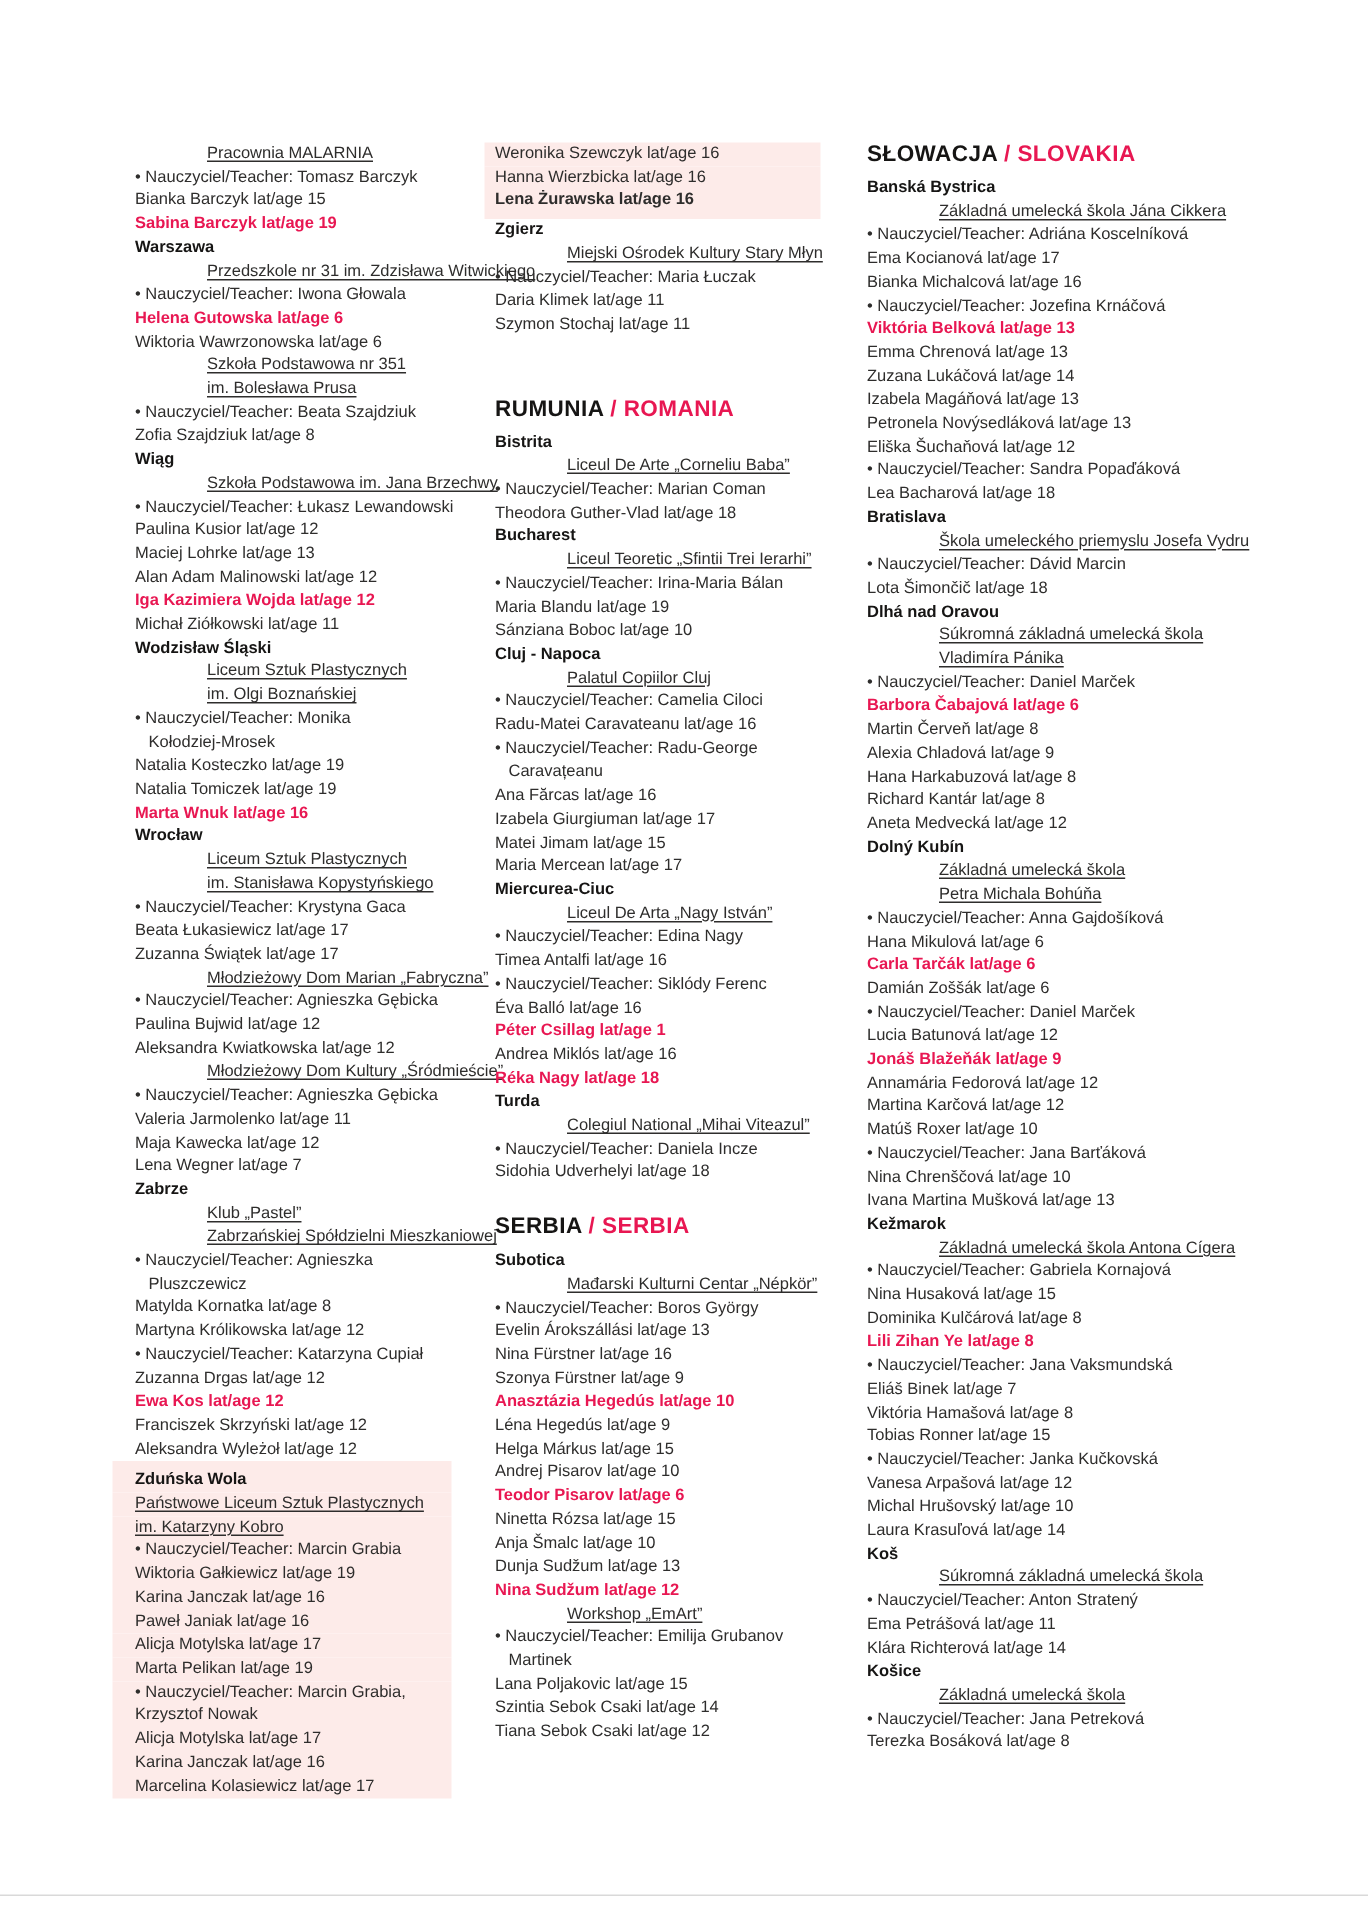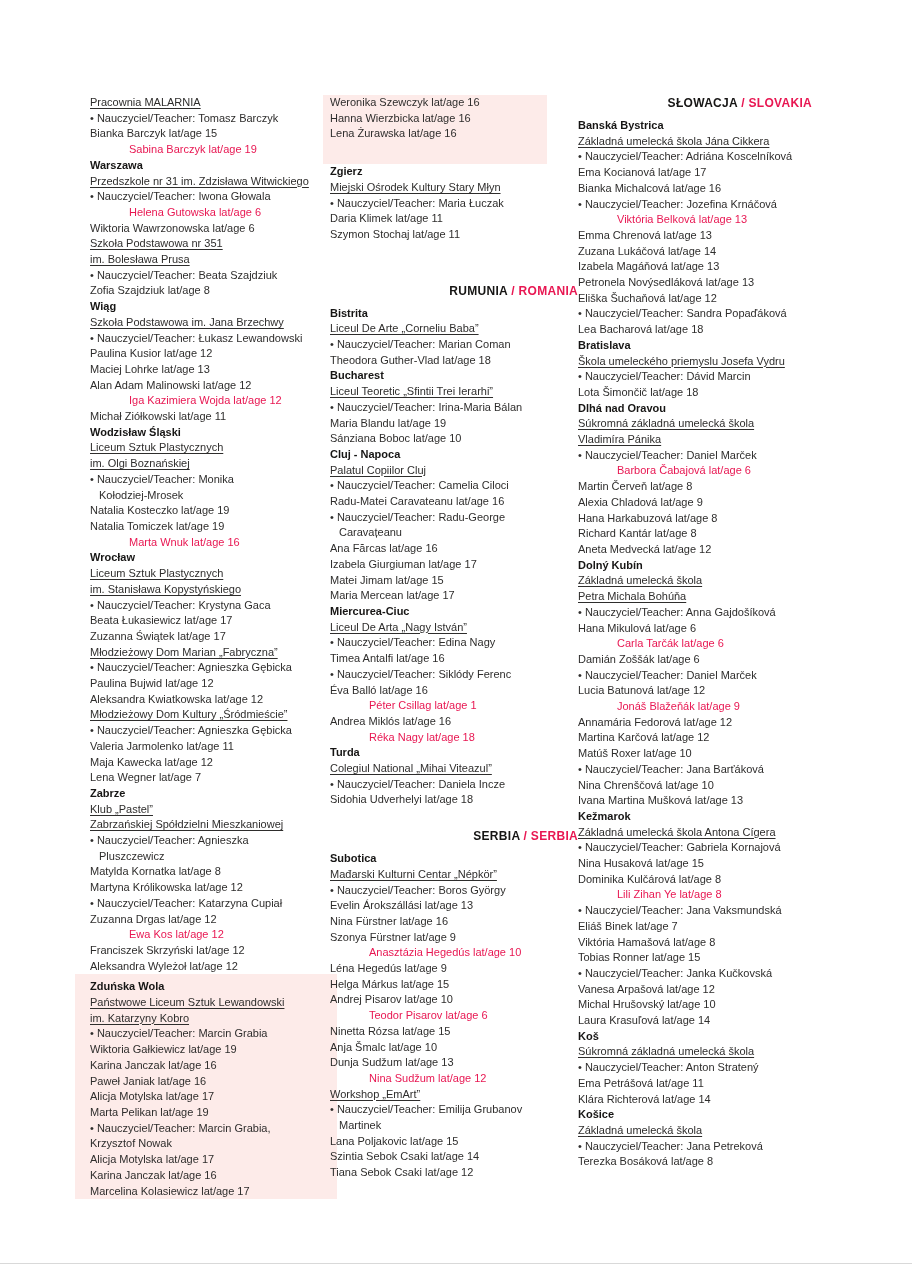--- a/index.html
+++ b/index.html
@@ -10,36 +10,36 @@
     width:912px; height:1280px; position:relative; overflow:hidden;
     font-family:"Liberation Sans","DejaVu Sans",sans-serif;
     color:var(--text);
   }
   .columns { display:flex; align-items:flex-start; padding:95px 0 0 90px; }
   .col { flex:none; }
   .col-1 { width:240px; }
   .col-2 { width:248px; }
   .col-3 { width:234px; }
   .line { font-size:11px; line-height:15.7px; white-space:nowrap; }
-  .line.school { text-decoration:underline; text-underline-offset:1.5px; }
+  .line.school { text-decoration:underline; text-underline-offset:1.5px;margin-left:48px; }
   .line.city { font-weight:700; color:var(--heading); }
-  .line.award { font-weight:400; color:var(--accent);margin-left:39px; }
+  .line.award { font-weight:700; color:var(--accent); }
   .line.cont { padding-left:9px; }
   .line.header {
-    font-size:12px; line-height:16px; font-weight:700;
-    color:var(--heading); letter-spacing:.3px; margin-bottom:7px;text-align:right;
+    font-size:15px; line-height:16px; font-weight:700;
+    color:var(--heading); letter-spacing:.3px; margin-bottom:7px;
   }
   .header .h-en, .header .h-sep { color:var(--accent); }
   .hl { background:var(--highlight); }
-  .col-1 .hl { margin-left:-15px; padding-left:15px; width:262px; }
+  .col-1 .hl { margin-left:-15px; padding-left:15px; width:226px; }
   .col-1 .hl-start { padding-top:5px; }
   .col-1 .hl-end { padding-bottom:0; }
   .col-2 .hl { margin-left:-7px; padding-left:7px; width:224px; }
   .col-2 .hl-start { margin-top:-22px; padding-top:22px; }
-  .col-2 .hl-end { padding-bottom:22px; }
+  .col-2 .hl-end { padding-bottom:4px;font-weight:bold; }
   .page-edge { position:absolute; left:0; right:0; bottom:16px; height:1px; background:#d9d9d9; }
 </style>
 </head>
 <body>
 
 <div class="page">
   <div class="columns">
     <div class="col col-1">
         <div class="line school">Pracownia MALARNIA</div>
         <div class="line teacher">• Nauczyciel/Teacher: Tomasz Barczyk</div>
@@ -91,21 +91,21 @@
         <div class="line teacher">• Nauczyciel/Teacher: Agnieszka</div>
         <div class="line cont">Pluszczewicz</div>
         <div class="line name">Matylda Kornatka lat/age 8</div>
         <div class="line name">Martyna Królikowska lat/age 12</div>
         <div class="line teacher">• Nauczyciel/Teacher: Katarzyna Cupiał</div>
         <div class="line name">Zuzanna Drgas lat/age 12</div>
         <div class="line award">Ewa Kos lat/age 12</div>
         <div class="line name">Franciszek Skrzyński lat/age 12</div>
         <div class="line name">Aleksandra Wyleżoł lat/age 12</div>
         <div class="line city hl hl-start">Zduńska Wola</div>
-        <div class="line school hl">Państwowe Liceum Sztuk Lewandowski</div>
+        <div class="line school hl">Państwowe Liceum Sztuk Plastycznych</div>
         <div class="line school hl">im. Katarzyny Kobro</div>
         <div class="line teacher hl">• Nauczyciel/Teacher: Marcin Grabia</div>
         <div class="line name hl">Wiktoria Gałkiewicz lat/age 19</div>
         <div class="line name hl">Karina Janczak lat/age 16</div>
         <div class="line name hl">Paweł Janiak lat/age 16</div>
         <div class="line name hl">Alicja Motylska lat/age 17</div>
         <div class="line name hl">Marta Pelikan lat/age 19</div>
         <div class="line teacher hl">• Nauczyciel/Teacher: Marcin Grabia,</div>
         <div class="line cont hl">Krzysztof Nowak</div>
         <div class="line name hl">Alicja Motylska lat/age 17</div>

